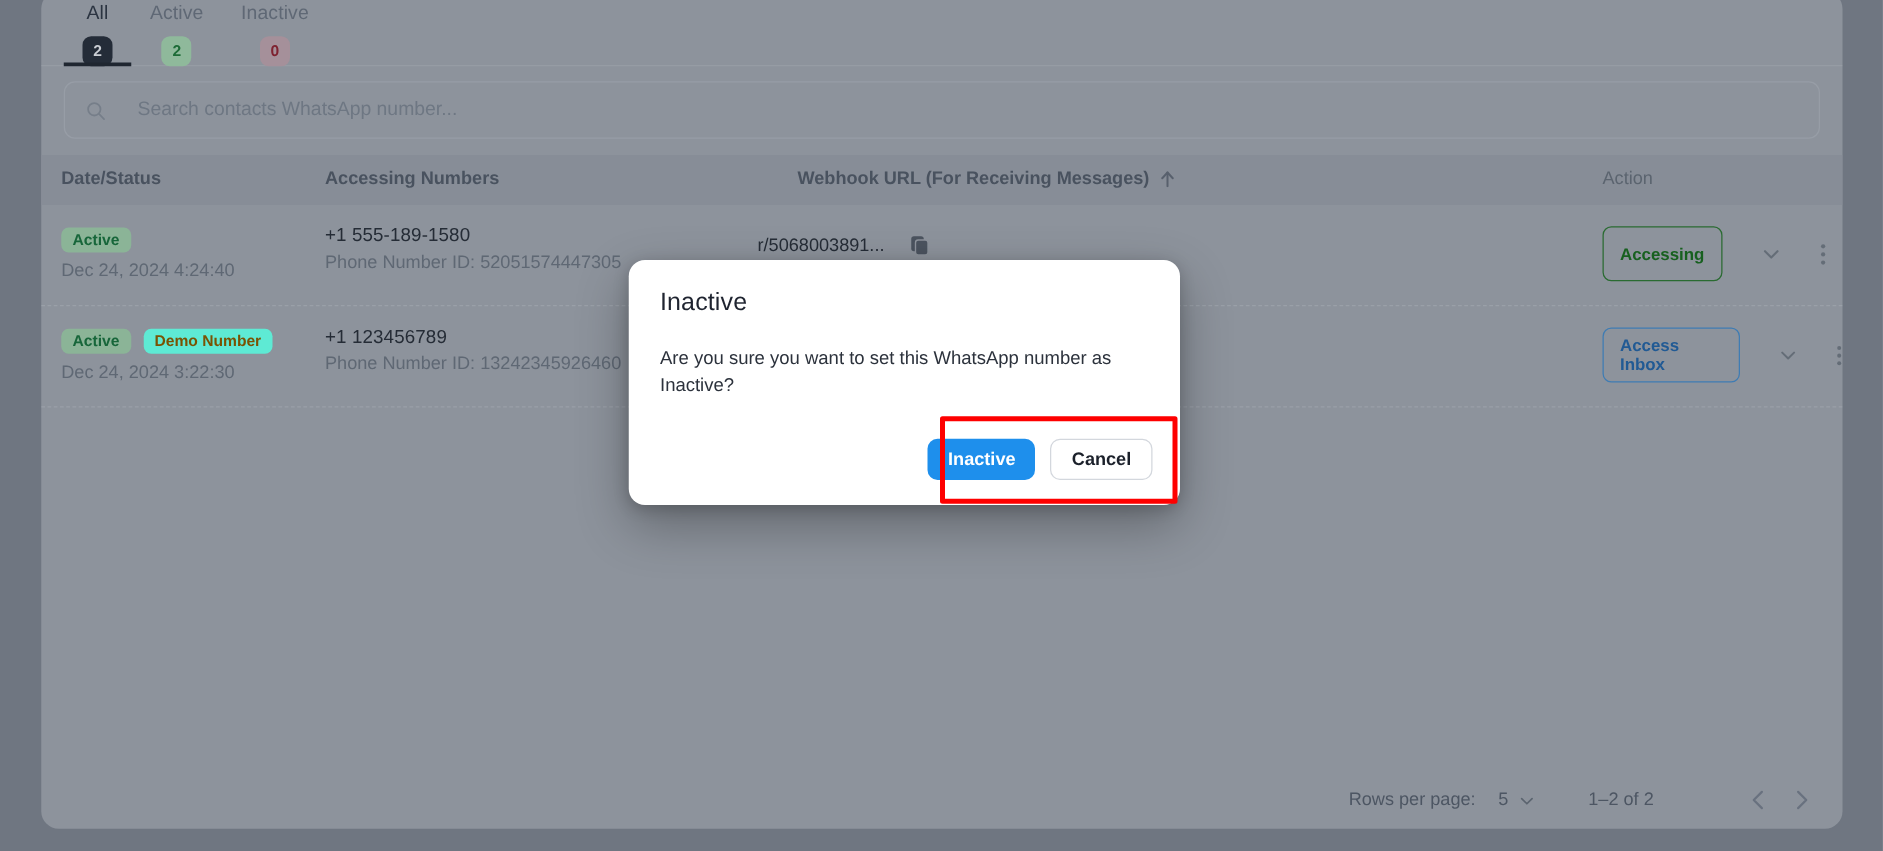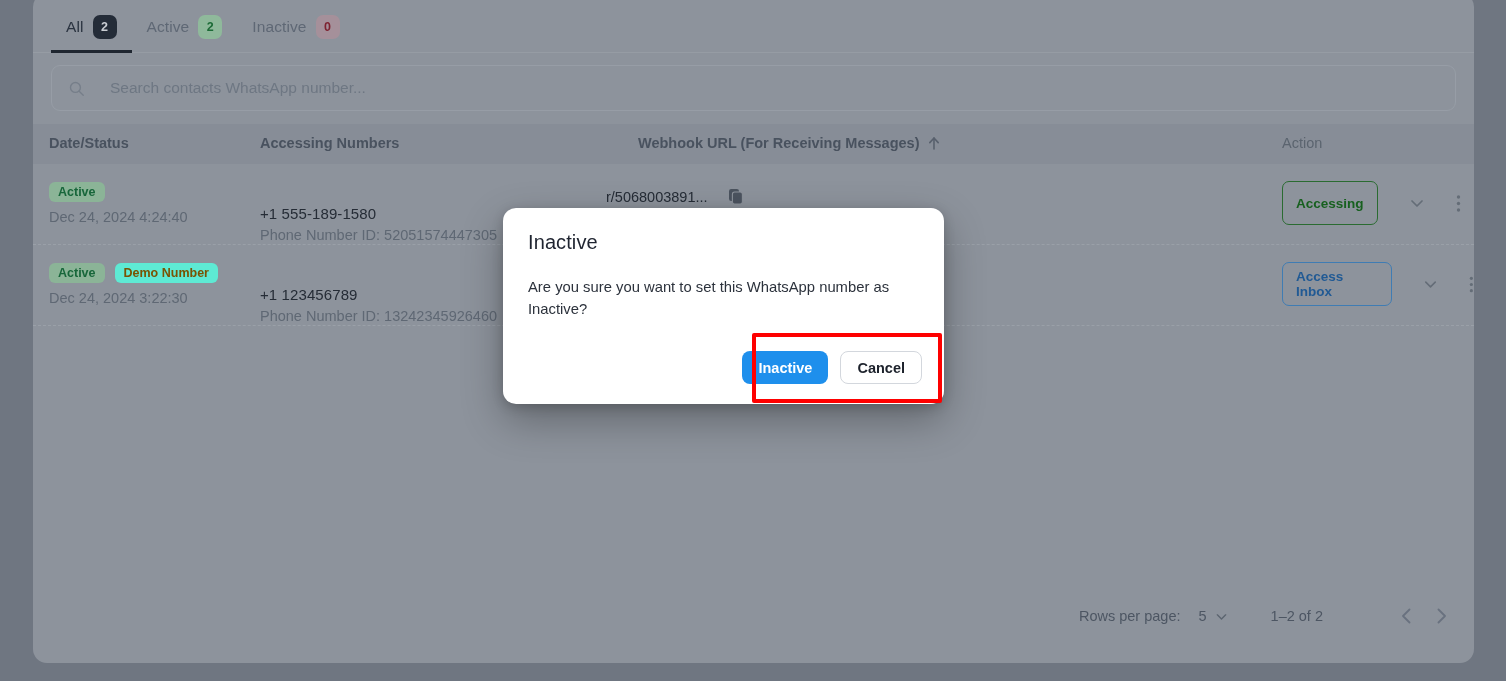--- a/index.html
+++ b/index.html
@@ -50,20 +50,21 @@
     gap: 0px;
   }
   .tab {
     display: flex;
     align-items: center;
     gap: 9px;
     padding: 0 15px;
     height: 51px;
     cursor: pointer;
     position: relative;
+    flex-direction: column;
   }
   .tab-label {
     font-size: 15.5px;
     color: #5f6875;
     letter-spacing: .1px;
   }
   .tab.active .tab-label { color: #2b3441; font-weight: 500; }
   .tab.active::after {
     content: "";
     position: absolute;
@@ -137,21 +138,21 @@
     left: 0;
     width: 100%;
     height: 81px;
     border-bottom: 1px dashed #9aa0a8;
   }
   #row-0 { top: 171px; }
   #row-1 { top: 252px; }
 
   .cell { position: absolute; }
   .c-date { left: 16px; top: 18px; }
-  .c-num  { left: 227px; top: 16px; margin-top: 25px; }
+  .c-num  { left: 227px; top: 16px; }
   .c-hook { left: 573px; top: 24px; display: flex; align-items: center; gap: 20px; }
   .c-act  { left: 1249px; top: 17px; display: flex; align-items: center; gap: 30px; }
 
   .badges { display: flex; gap: 10px; margin-bottom: 7px; }
   .pill {
     padding: 3px 9px;
     border-radius: 6px;
     font-size: 12.5px;
     font-weight: 700;
   }
@@ -182,21 +183,21 @@
     cursor: pointer;
   }
   .act-green { border: 1px solid #2a6b31; color: #17601f; }
   .act-blue  { border: 1px solid #3f7cb3; color: #215a94; }
   .chev-ico  { width: 18px; height: 18px; cursor: pointer; opacity: .8; }
   .dots-ico  { width: 5px; height: 19px; cursor: pointer; opacity: .8; }
 
   
   #footer {
     position: absolute;
-    right: 22px; bottom: 36px;
+    right: 22px; bottom: 12px;
     display: flex;
     align-items: center;
     gap: 0;
     font-size: 14.5px;
     color: #4d5663;
   }
   #rows-label { margin-right: 18px; }
   #rows-select {
     display: flex; align-items: center; gap: 7px;
     cursor: pointer; margin-right: 42px;

